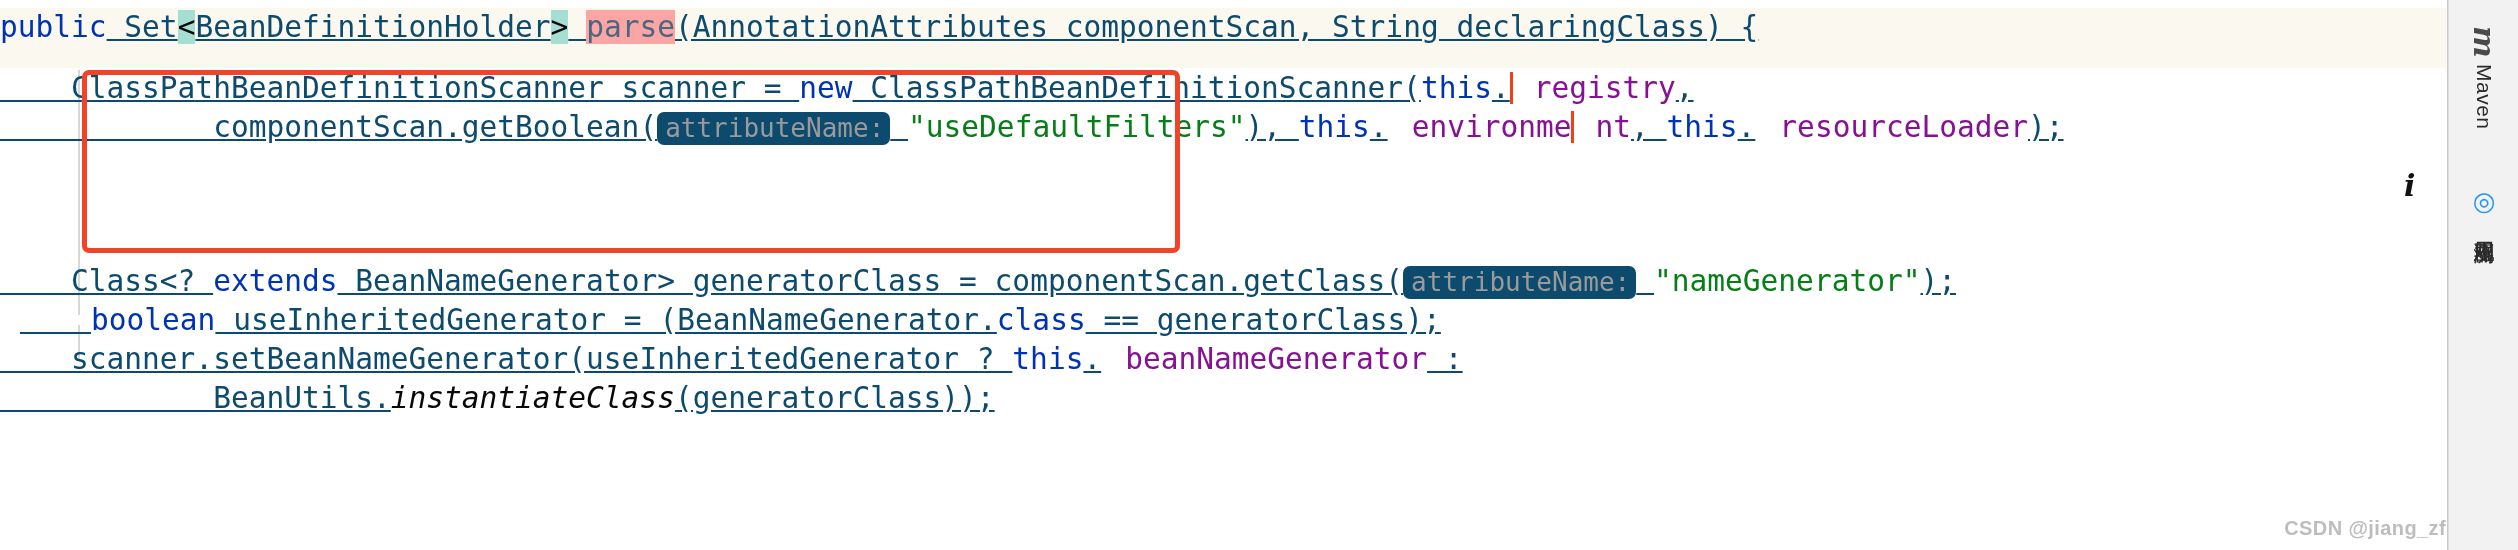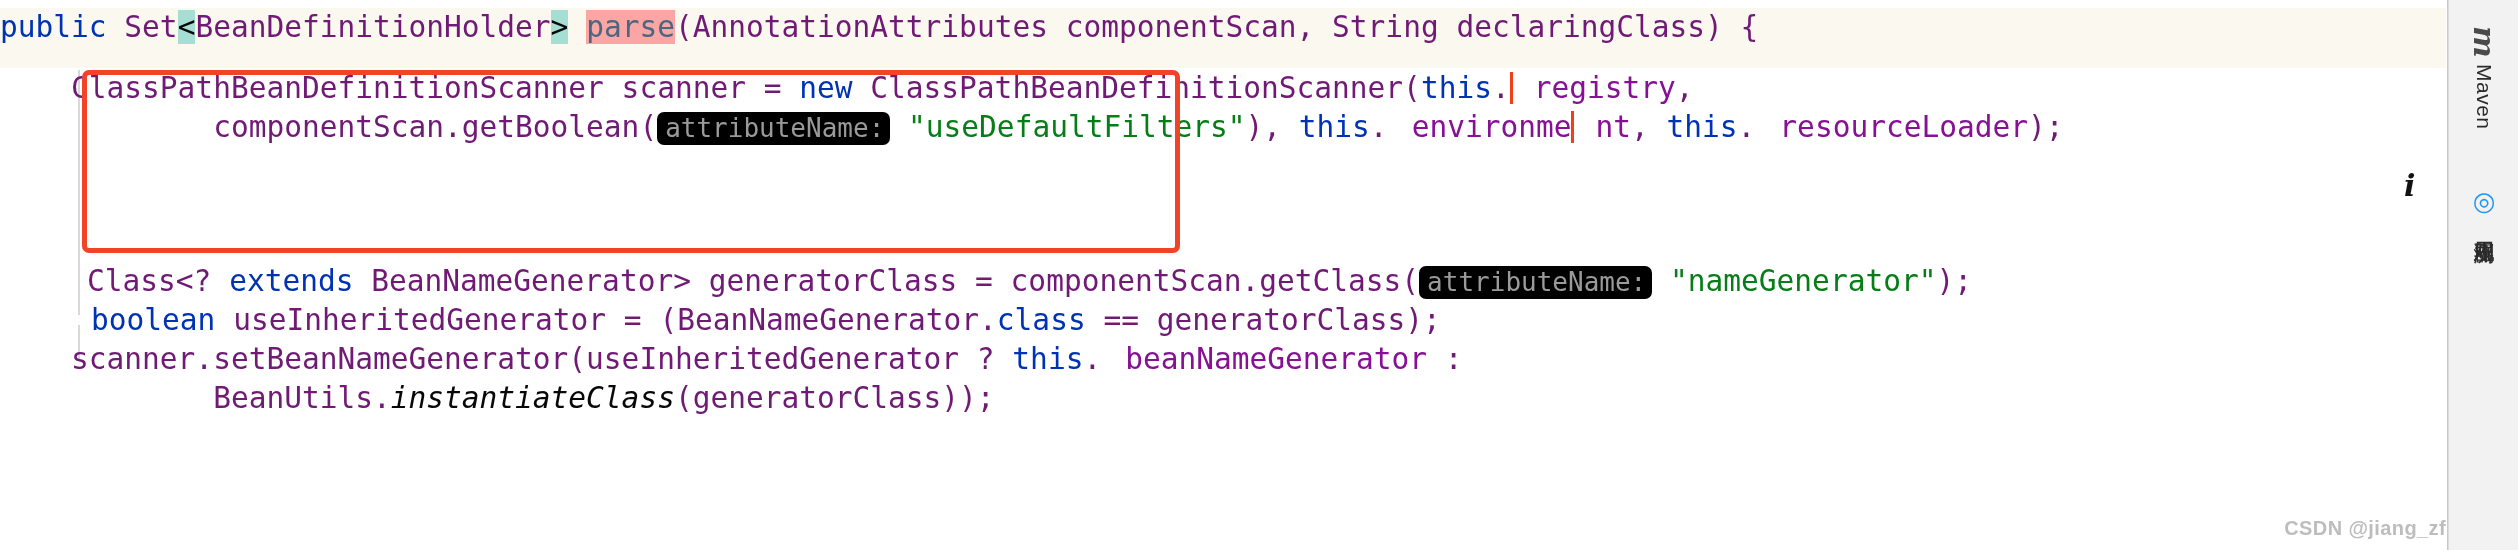--- a/index.html
+++ b/index.html
@@ -35,41 +35,41 @@
   
   .line {
     position:absolute; left:0; width:2446px; height:39px;
     line-height:39px; white-space:pre;
     font-size:29.5px; letter-spacing:0px;
     color:#080808;
   }
   .l1 { top:8px; }
   .l2 { top:69px; }
   .l3 { top:108px; }
-  .l4 { top:262px;margin-left:16px; }
+  .l4 { top:262px; }
   .l5 { top:301px;padding-left:20px; }
   .l6 { top:340px; }
   .l7 { top:379px; }
 
   
   .kw    { color:#0033b3; }          
   .fld   { color:#871094;padding-left:24px; }          
   .str   { color:#067d17; }          
   .mth   { color:#4a6782; }          
-  .plain { color:#701a75; }
+  .plain { color:#0c4a6e;text-decoration:underline; }
   .ital  { font-style:italic; }
 
   
   .brk { background:#a5dfd3; }
   
   .mhl { background:#fca5a5; }
 
   
   .hint {
-    color:#9a9a9a; background:#000000;
+    color:#9a9a9a; background:#0c4a6e;
     border-radius:7px; padding:1px 6px 2px 8px;
     font-size:26px;
   }
 
   
   .caret {
     display:inline-block; width:3px; height:32px;
     background:#f04016; vertical-align:-6px;
     margin:0 -3px 0 0;
   }

